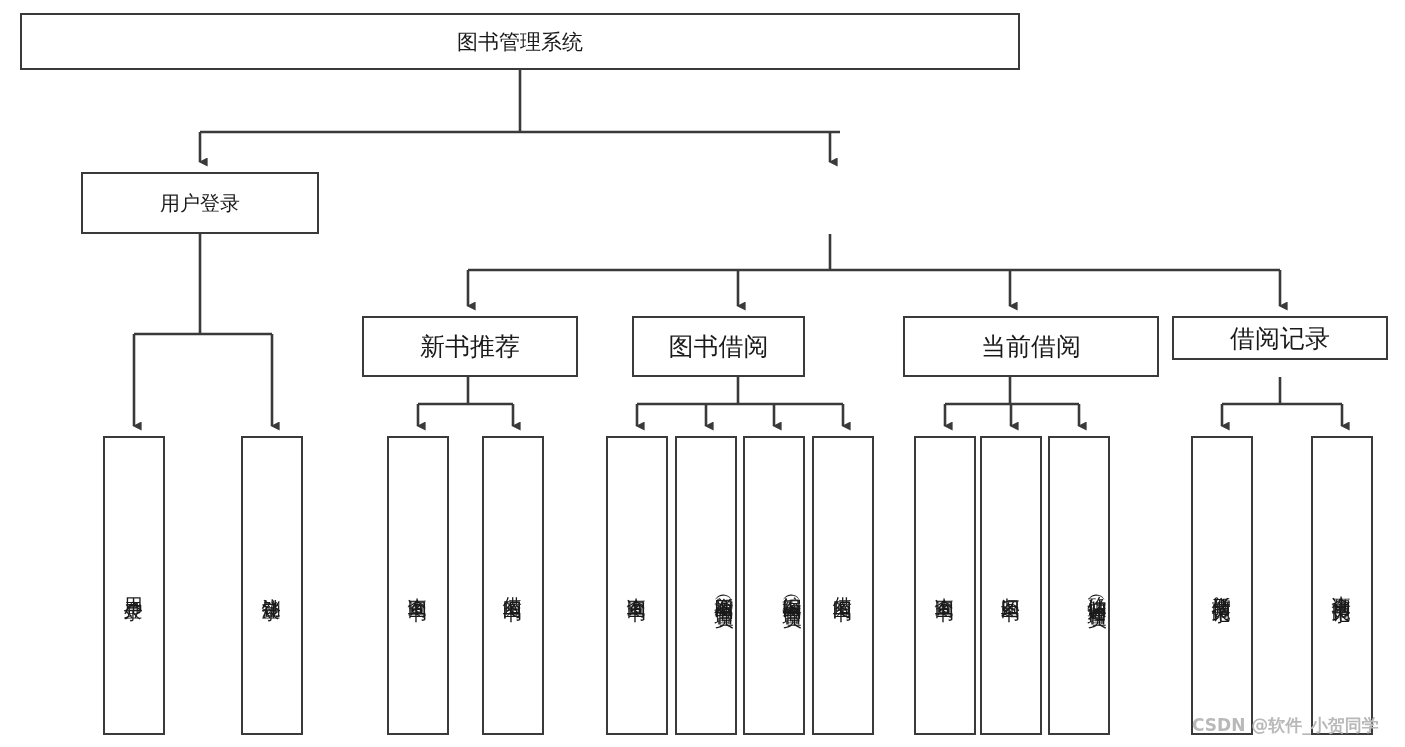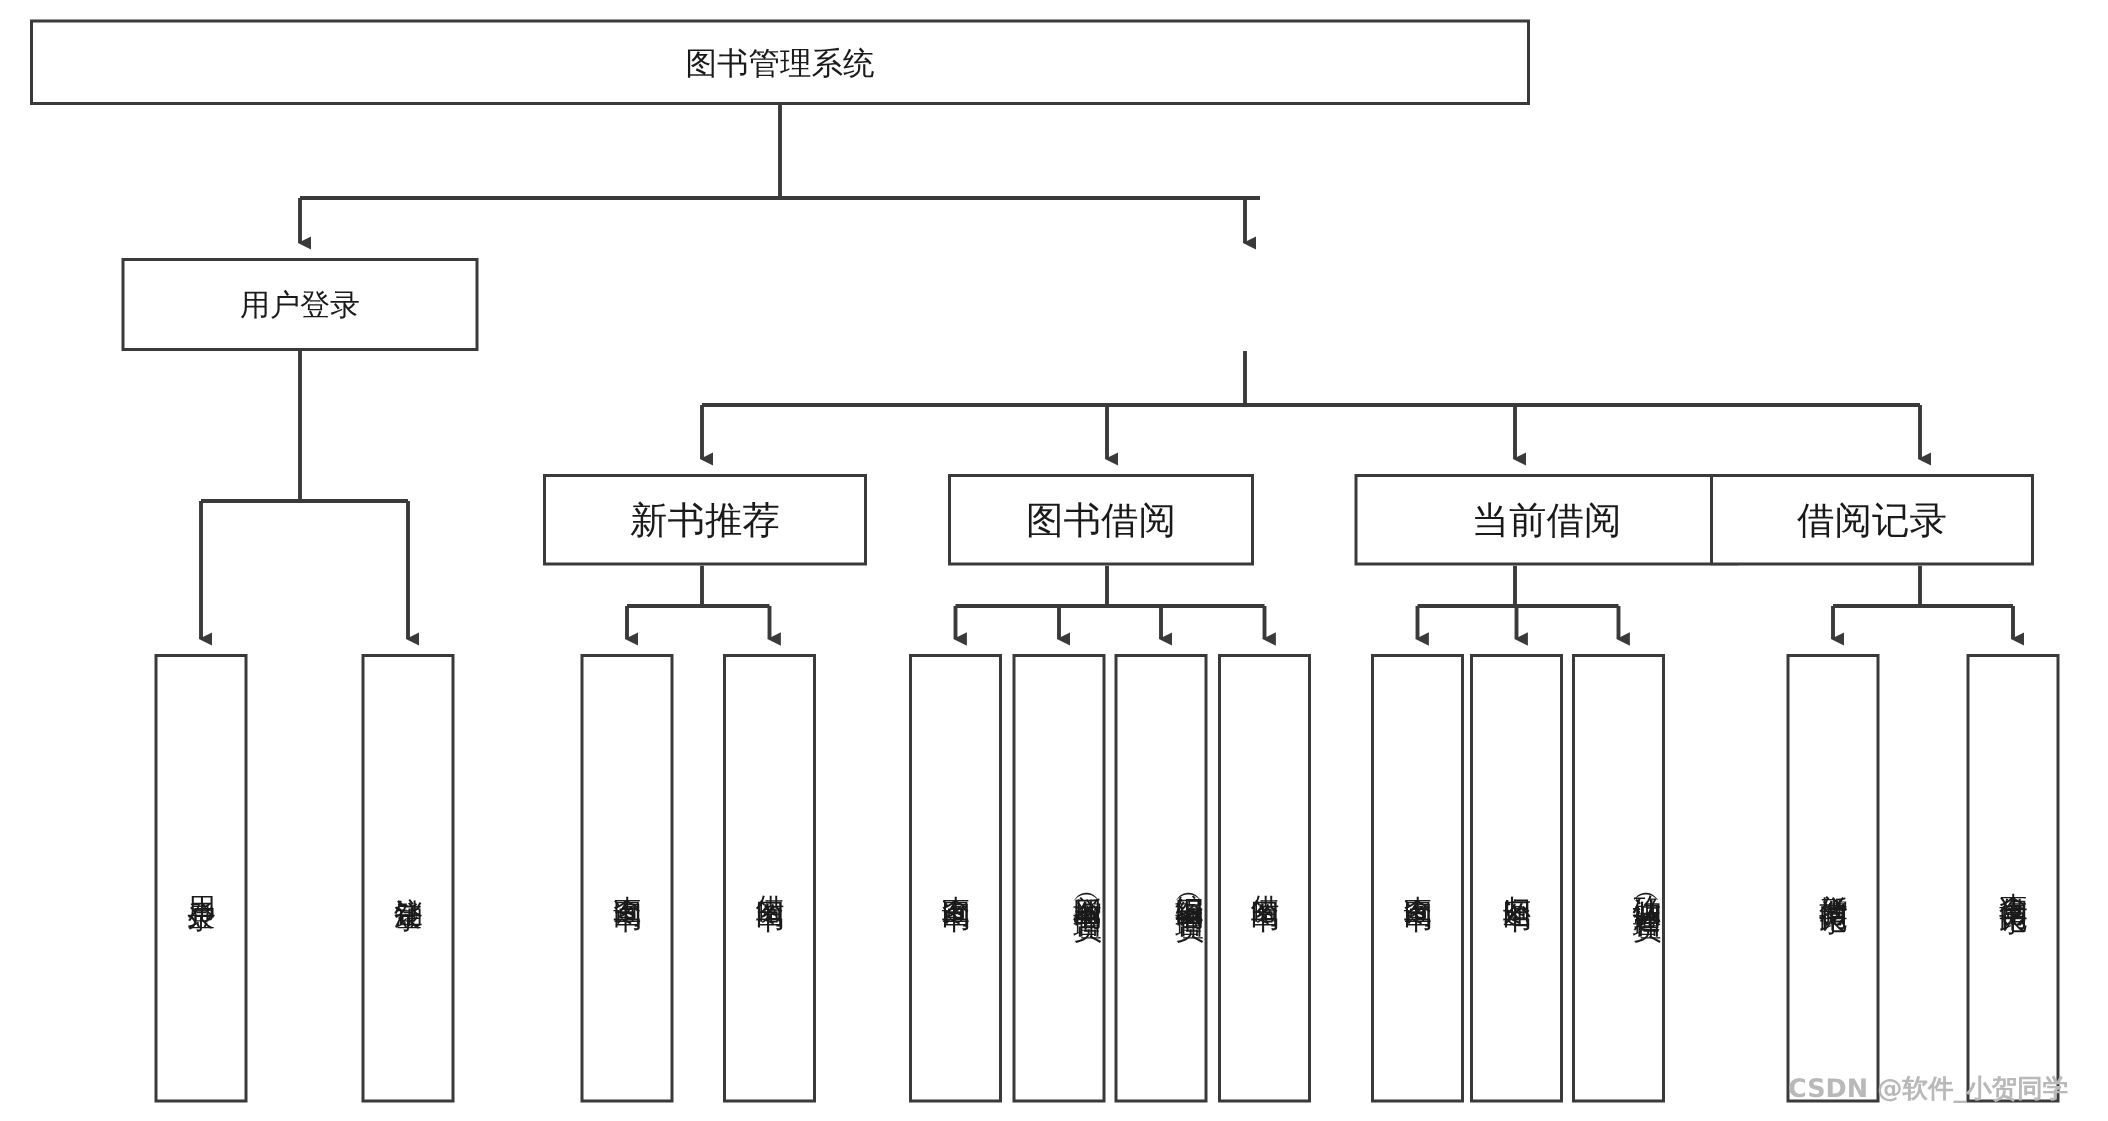--- a/index.html
+++ b/index.html
@@ -122,23 +122,23 @@
       <path d="M1222,404 L1222,426" marker-end="url(#arrow)"></path>
       <path d="M1342,404 L1342,426" marker-end="url(#arrow)"></path>
     </g>
   </svg>
 
   <div class="node node-root" style="left:20px; top:13px; width:1000px; height:57px;">图书管理系统</div>
 
   <div class="node node-l1" style="left:81px; top:172px; width:238px; height:62px;">用户登录</div>
 
   <div class="node node-l2" style="left:362px; top:316px; width:216px; height:61px;">新书推荐</div>
-  <div class="node node-l2" style="left:632px; top:316px; width:204px; height:61px;">图书借阅</div>
+  <div class="node node-l2" style="left:632px; top:316px; width:173px; height:61px;">图书借阅</div>
   <div class="node node-l2" style="left:903px; top:316px; width:256px; height:61px;">当前借阅</div>
-  <div class="node node-l2" style="left:1140px; top:316px; width:216px; height:61px;">借阅记录</div>
+  <div class="node node-l2" style="left:1172px; top:316px; width:216px; height:44px;">借阅记录</div>
 
   <div class="node node-leaf leaf-short" style="left:103px; top:436px; width:62px; height:299px;">用户登录</div>
   <div class="node node-leaf leaf-short" style="left:241px; top:436px; width:62px; height:299px;">注销登录</div>
 
   <div class="node node-leaf leaf-short" style="left:387px; top:436px; width:62px; height:299px;">查询图书</div>
   <div class="node node-leaf leaf-short" style="left:482px; top:436px; width:62px; height:299px;">借阅图书</div>
 
   <div class="node node-leaf leaf-short" style="left:606px; top:436px; width:62px; height:299px;">查询图书</div>
   <div class="node node-leaf" style="left:675px; top:436px; width:62px; height:299px;">新增图书（管理员）</div>
   <div class="node node-leaf" style="left:743px; top:436px; width:62px; height:299px;">编辑图书（管理员）</div>

